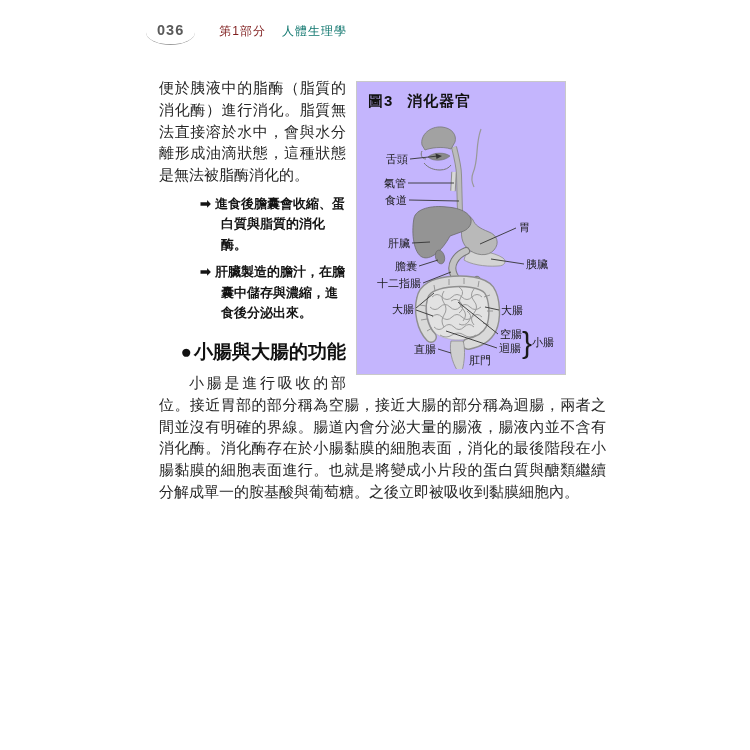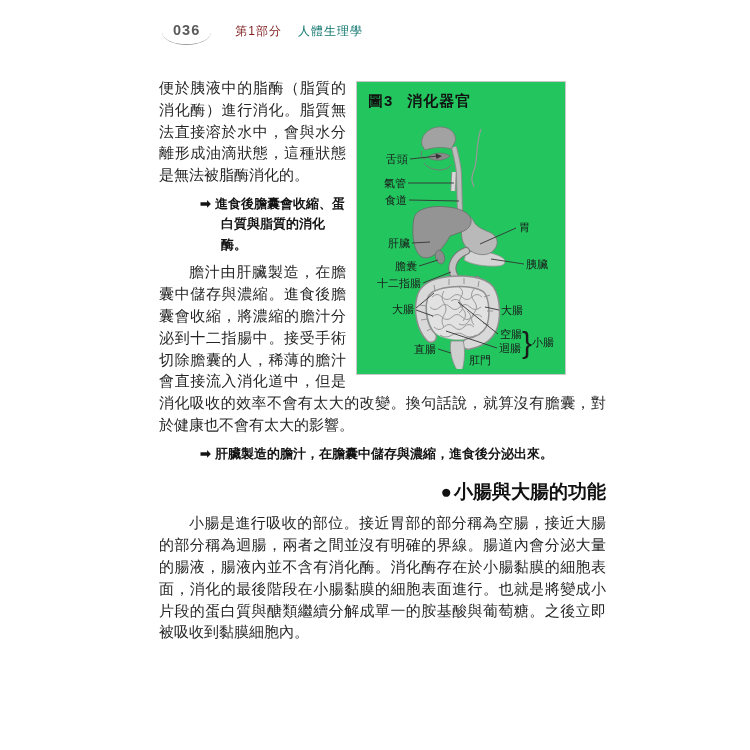--- a/index.html
+++ b/index.html
@@ -1,21 +1,21 @@
 <!DOCTYPE html>
 <html><head>
 <meta charset="utf-8">
 <style>
   html,body{margin:0;padding:0;background:#f4f4f4;}
   .page{
     position:relative;width:750px;height:750px;background:#ffffff;
     font-family:"Liberation Serif", serif;color:#262626;overflow:hidden;
   }
   
-  .pagehead{position:absolute;top:20px;left:162px;display:flex;align-items:baseline;}
+  .pagehead{position:absolute;top:20px;left:146px;display:flex;align-items:baseline;}
   .pagenum{
     display:inline-block;font-family:"Liberation Sans",sans-serif;
     font-size:14.5px;font-weight:600;color:#5a5a5a;letter-spacing:1px;
     padding:2px 11px 6px;border-bottom:1.5px solid #9b9b9b;border-radius:50%;
   }
   .partlabel{font-family:"Liberation Sans",sans-serif;font-size:12px;color:#7f1d1d;
     margin-left:24px;letter-spacing:1px;}
   .parttitle{font-family:"Liberation Sans",sans-serif;font-size:12px;color:#0f766e;
     margin-left:16px;letter-spacing:1px;}
   
@@ -32,21 +32,21 @@
   }
   .note .arrow{margin-right:4px;}
   .section-head{
     font-family:"Liberation Sans",sans-serif;font-weight:bold;color:#111;
     font-size:19px;line-height:24px;margin:16px 0 9px -2px;text-align:right;text-indent:0;
   }
   .section-head .bullet{margin-right:2px;}
   
   .figbox{
     float:right;width:210px;height:294px;margin:3px 40px 10px 10px;
-    border:1px solid #c9c9c9;box-sizing:border-box;background:#22c55e;
+    border:1px solid #c9c9c9;box-sizing:border-box;background:#c4b5fd;
     padding:8px 0 0 7px;
   }
   .fig-title{
     font-family:"Liberation Sans",sans-serif;font-weight:bold;font-size:15px;
     color:#111;margin:0 0 3px 4px;letter-spacing:1px;
   }
   .fig-title .fig-no{margin-right:14px;}
   .diagram{display:block;}
   .diagram text{
     font-family:"Liberation Sans",sans-serif;font-size:11px;fill:#1a1a1a;
@@ -159,21 +159,20 @@
         <text x="135" y="237">迴腸</text>
         <text class="brace" x="158" y="238">}</text>
         <text x="168" y="231">小腸</text>
       </svg>
     </figure>
 
     <p class="para noindent">便於胰液中的脂酶（脂質的消化酶）進行消化。脂質無法直接溶於水中，會與水分離形成油滴狀態，這種狀態是無法被脂酶消化的。</p>
 
     <p class="note"><span class="arrow">➡</span><span>進食後膽囊會收縮、蛋白質與脂質的消化酶。</span></p>
 
-    <p class="para">膽汁由肝臟製造，在膽囊中儲存與濃縮。進食後膽囊會收縮，將濃縮的膽汁分泌到十二指腸中。接受手術切除膽囊的人，稀薄的膽汁會直接流入消化道中，但是消化吸收的效率不會有太大的改變。換句話說，就算沒有膽囊，對於健康也不會有太大的影響。</p>
 
     <p class="note"><span class="arrow">➡</span><span>肝臟製造的膽汁，在膽囊中儲存與濃縮，進食後分泌出來。</span></p>
 
     <p class="section-head"><span class="bullet">●</span><span>小腸與大腸的功能</span></p>
 
     <p class="para">小腸是進行吸收的部位。接近胃部的部分稱為空腸，接近大腸的部分稱為迴腸，兩者之間並沒有明確的界線。腸道內會分泌大量的腸液，腸液內並不含有消化酶。消化酶存在於小腸黏膜的細胞表面，消化的最後階段在小腸黏膜的細胞表面進行。也就是將變成小片段的蛋白質與醣類繼續分解成單一的胺基酸與葡萄糖。之後立即被吸收到黏膜細胞內。</p>
 
 
 
   </div>

